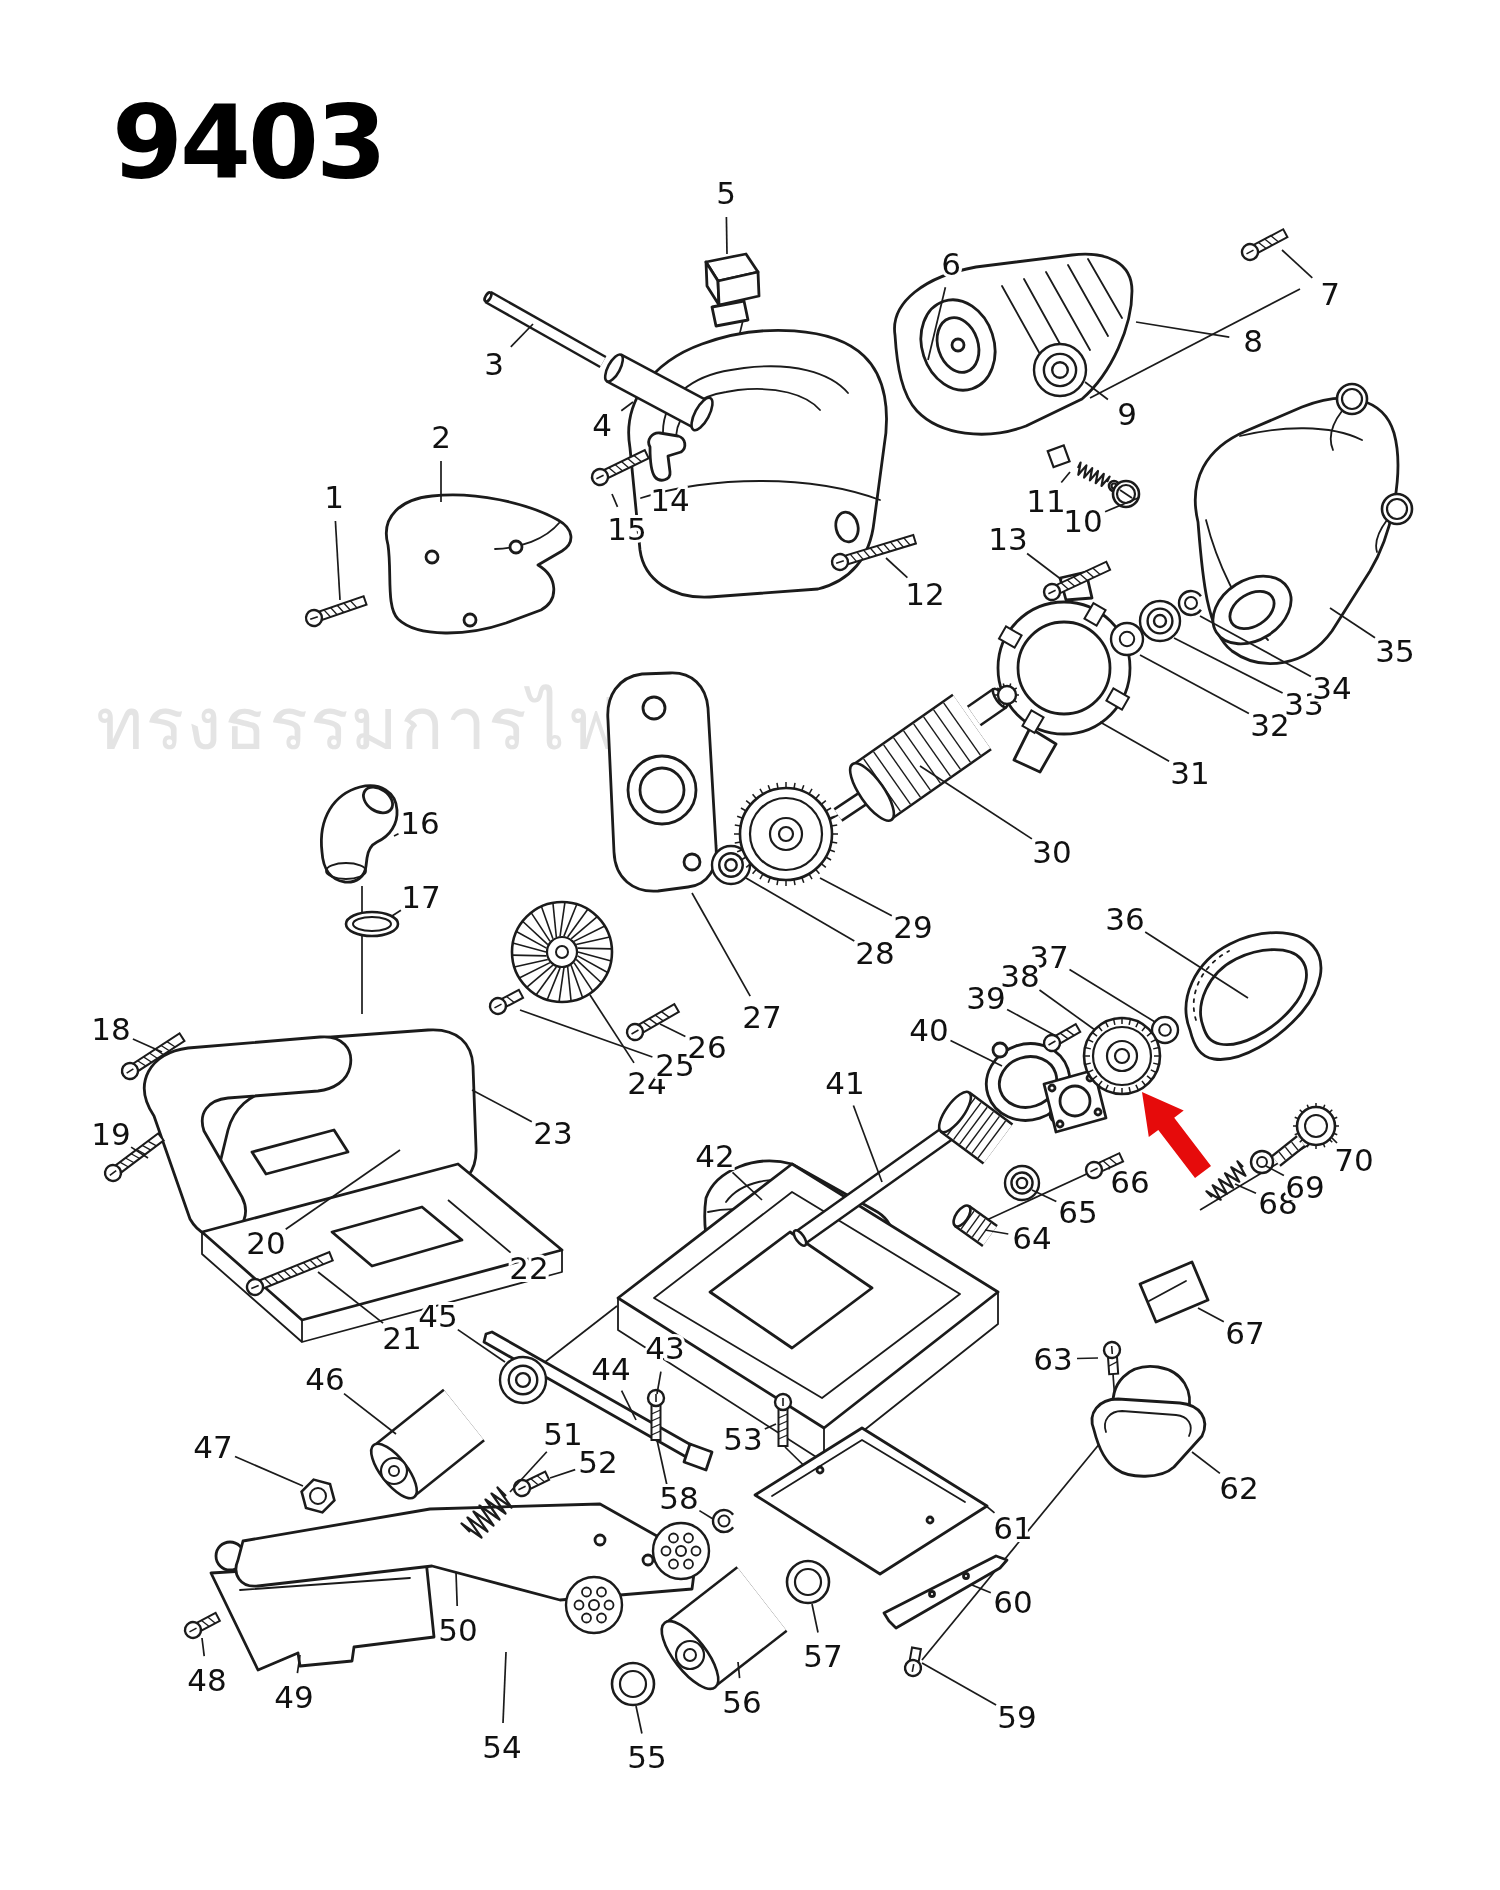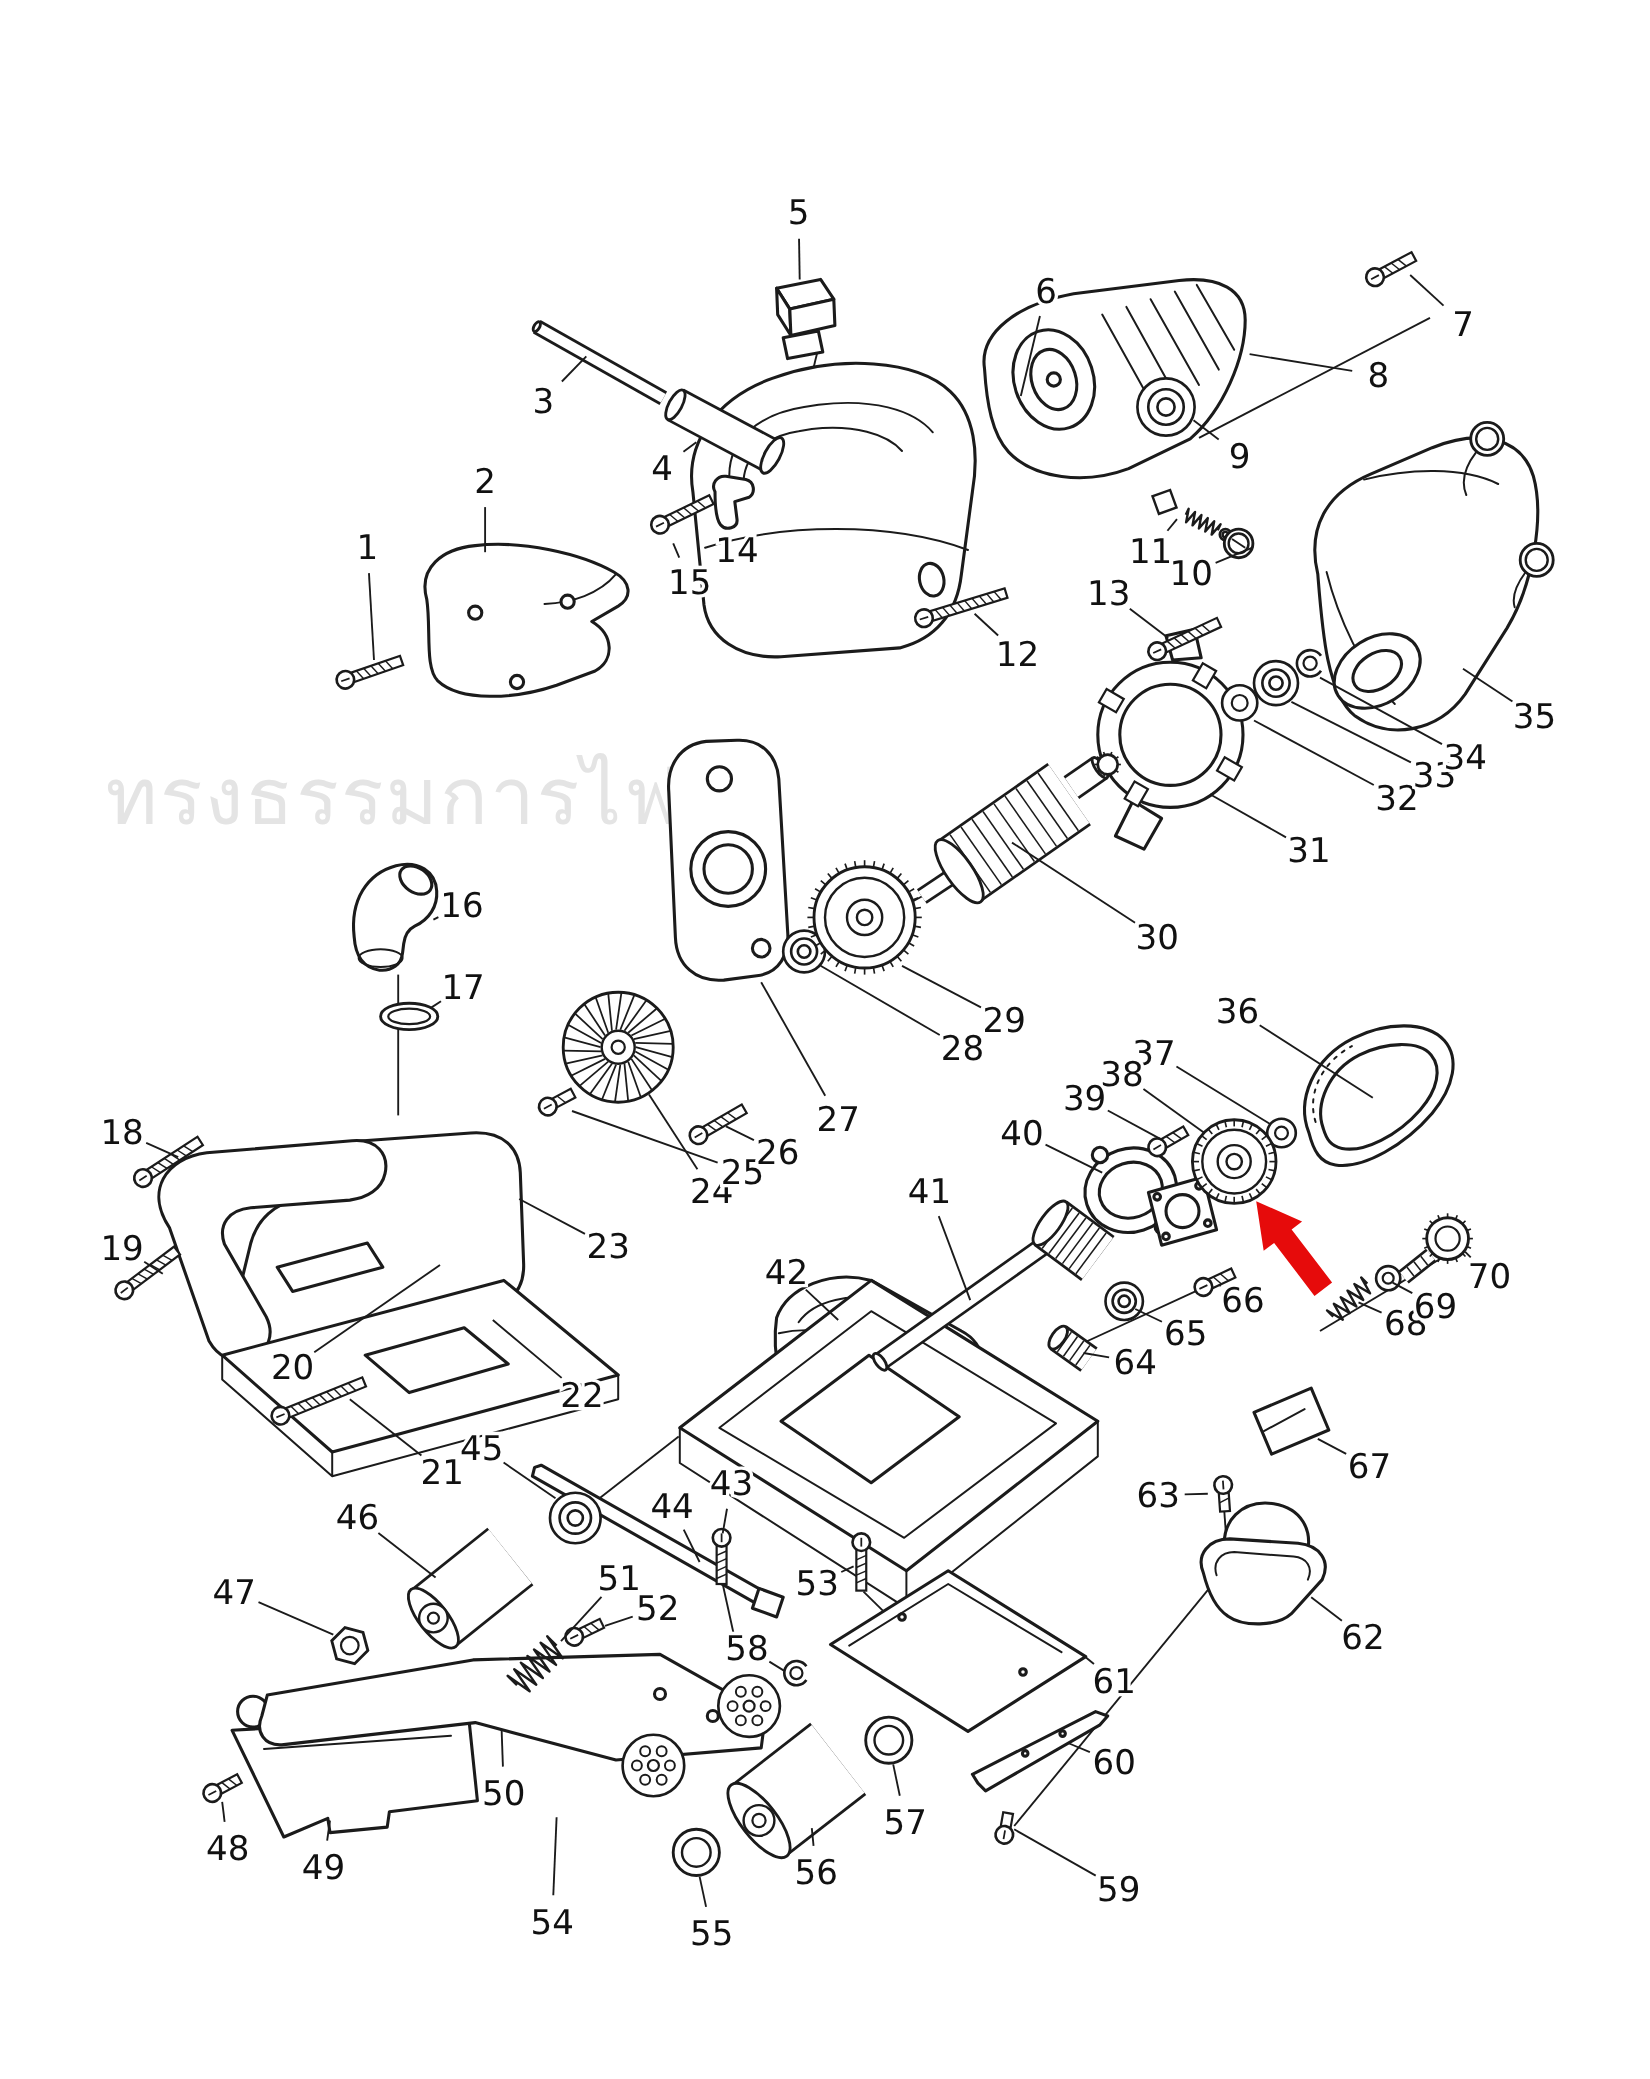--- a/index.html
+++ b/index.html
@@ -13,20 +13,21 @@
   svg .ln{stroke:#1b1b1b;stroke-width:2.8;fill:#ffffff;stroke-linejoin:round;stroke-linecap:round;}
   svg .ln2{stroke:#1b1b1b;stroke-width:1.8;fill:none;stroke-linejoin:round;stroke-linecap:round;}
   svg .leader{stroke:#1b1b1b;stroke-width:1.7;fill:none;}
   svg text.plbl{font-family:"DejaVu Sans","Liberation Sans",sans-serif;font-size:31px;fill:#111;
         text-anchor:middle;paint-order:stroke;stroke:#ffffff;stroke-width:6px;}
 </style>
 </head>
 <body>
 
 <div class="page">
+  <div class="title">9403</div>
   <div class="watermark" style="color: rgb(228, 228, 228);">ทรงธรรมการไฟฟ้า</div>
 
   <svg class="canvas" width="1500" height="1890" viewBox="0 0 1500 1890" xmlns="http://www.w3.org/2000/svg">
 
     <g id="axis-lines">
       <line class="leader" x1="362" y1="886" x2="362" y2="1014"></line>
       <line class="leader" x1="745" y1="312" x2="690" y2="538"></line>
       <line class="leader" x1="1300" y1="289" x2="1090" y2="398"></line>
       <line class="leader" x1="785" y1="1447" x2="893" y2="1553"></line>
       <line class="leader" x1="922" y1="1660" x2="1142" y2="1392"></line>

